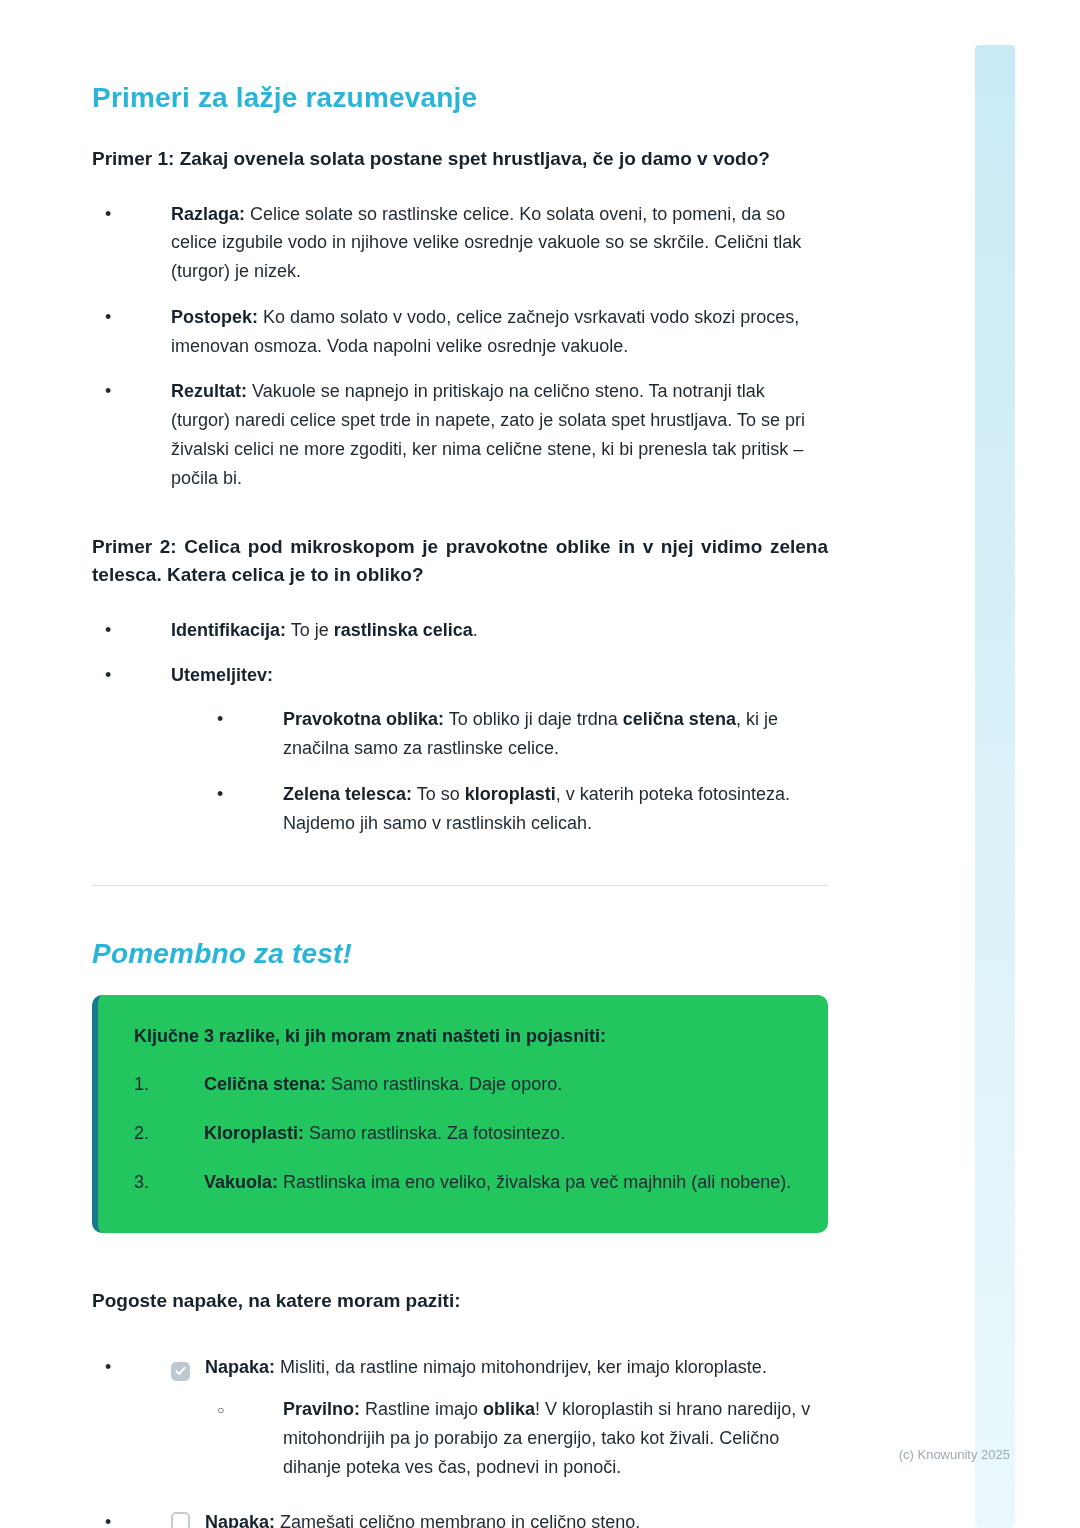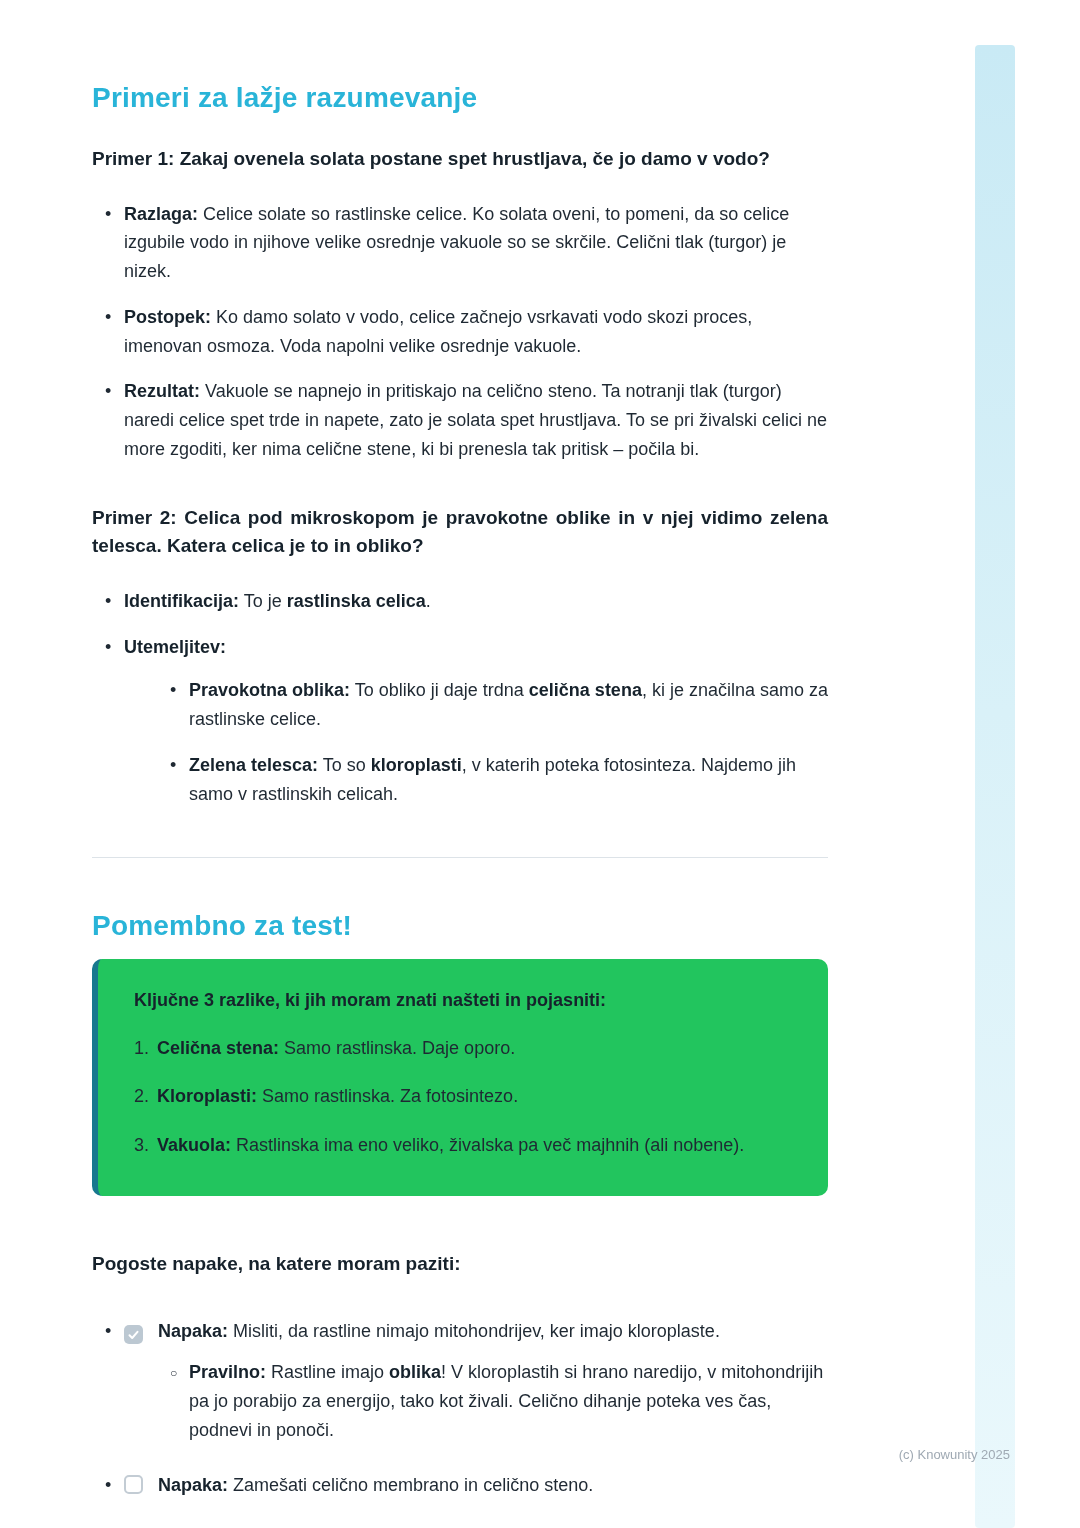--- a/index.html
+++ b/index.html
@@ -44,28 +44,28 @@
     font-size:18px;
     line-height:1.6;
   }
   .ul{display:flex;flex-direction:column;gap:17px;}
   .li{display:flex;align-items:flex-start;}
   .marker{
     flex:none;width:32px;box-sizing:border-box;padding-left:13px;
     font-size:18px;line-height:1.6;color:#1f2933;
   }
   .marker.circle{font-size:12px;line-height:2.5;}
-  .li-text{flex:1;}
+  .li-text{flex:1;margin-left:47px;}
   b{font-weight:700;color:#16222c;}
   .nested{margin-left:33px;margin-top:15px;}
   .divider{
     border:none;border-top:1px solid #dde3e8;
     margin:48px 0 0 0;
   }
-  .h1-test{margin-top:50px;margin-bottom:16px;}
+  .h1-test{margin-top:50px;margin-bottom:24px;font-style:italic;}
   .callout{
     background:#22c55e;
     border-left:6px solid #17788e;
     border-radius:10px;
     padding:28px 30px 36px 36px;
   }
   .callout-title{
     font-size:18px;font-weight:700;color:#16222c;
     margin:0 0 20px 0;line-height:1.5;
   }

